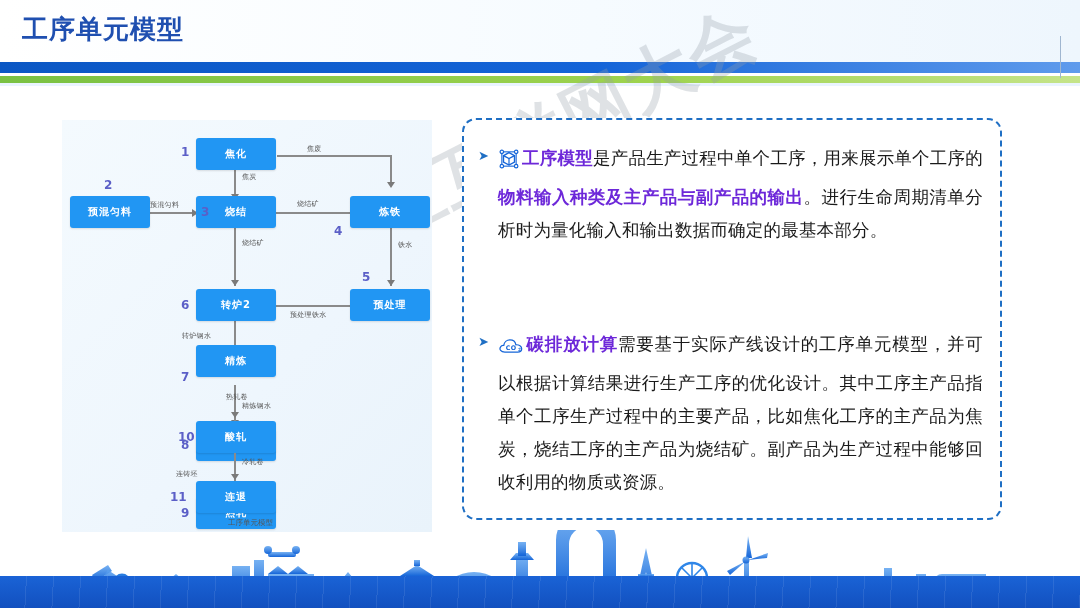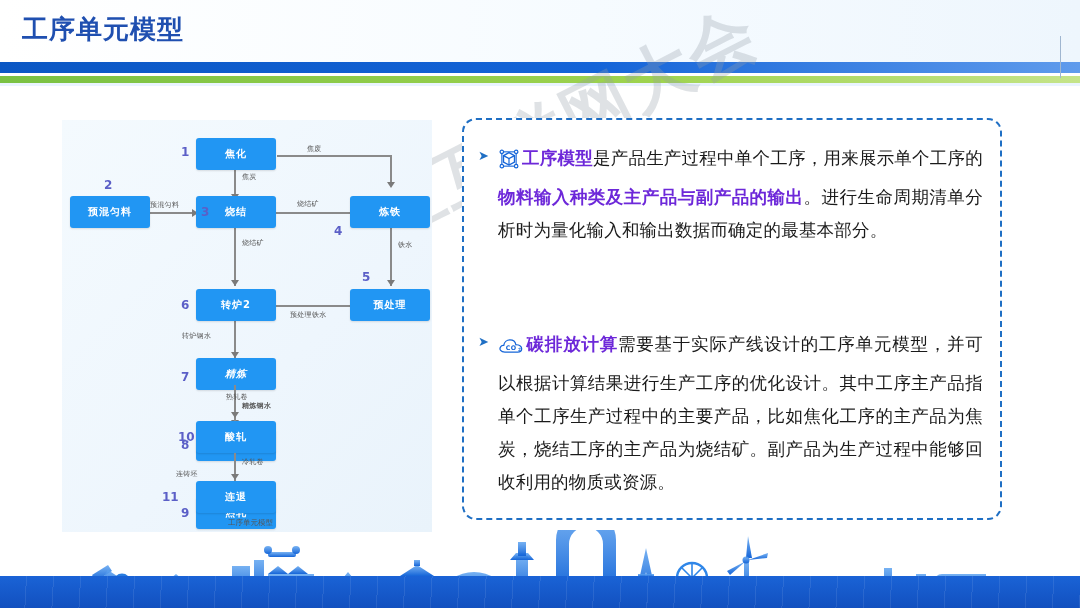--- a/index.html
+++ b/index.html
@@ -128,21 +128,21 @@
       <div class="edge" style="left:212px;top:185px;width:90px;height:2px;"></div>
       <div class="arrow-l" style="left:206px;top:182px;"></div>
       <div class="elabel" style="left:228px;top:190px;">预处理铁水</div>
 
       <div class="edge" style="left:172px;top:201px;width:2px;height:37px;"></div>
       <div class="arrow-d" style="left:169px;top:232px;"></div>
       <div class="elabel" style="left:120px;top:211px;">转炉钢水</div>
 
       <div class="edge" style="left:172px;top:273px;width:2px;height:33px;"></div>
       <div class="arrow-d" style="left:169px;top:300px;"></div>
-      <div class="elabel" style="left:180px;top:281px;font-weight:bold;">精炼钢水</div>
+      <div class="elabel" style="left:180px;top:281px;">精炼钢水</div>
 
       <div class="edge" style="left:172px;top:341px;width:2px;height:33px;"></div>
       <div class="arrow-d" style="left:169px;top:368px;"></div>
       <div class="elabel" style="left:114px;top:349px;">连铸坯</div>
 
       <div class="node" style="left:134px;top:18px;width:80px;height:32px;">焦化</div>
       <div class="num" style="left:119px;top:25px;">1</div>
 
       <div class="node" style="left:8px;top:76px;width:80px;height:32px;">预混匀料</div>
       <div class="num" style="left:42px;top:58px;">2</div>
@@ -152,21 +152,21 @@
 
       <div class="node" style="left:288px;top:76px;width:80px;height:32px;">炼铁</div>
       <div class="num" style="left:272px;top:104px;">4</div>
 
       <div class="node" style="left:288px;top:169px;width:80px;height:32px;">预处理</div>
       <div class="num" style="left:300px;top:150px;">5</div>
 
       <div class="node" style="left:134px;top:169px;width:80px;height:32px;">转炉2</div>
       <div class="num" style="left:119px;top:178px;">6</div>
 
-      <div class="node" style="left:134px;top:238px;width:80px;height:32px;font-style:italic;">精炼</div>
+      <div class="node" style="left:134px;top:225px;width:80px;height:32px;">精炼</div>
       <div class="num" style="left:119px;top:250px;">7</div>
 
       <div class="node" style="left:134px;top:309px;width:80px;height:32px;">连铸</div>
       <div class="num" style="left:119px;top:318px;">8</div>
 
       <div class="node" style="left:134px;top:377px;width:80px;height:32px;">热轧</div>
       <div class="num" style="left:119px;top:386px;">9</div>
     </div>
   </div>
 
@@ -179,21 +179,21 @@
   </div>
 
   <div class="node" style="left:196px;top:421px;width:80px;height:32px;font-family:Liberation Serif, serif;">酸轧</div>
   <div class="num" style="left:178px;top:430px;">10</div>
   <div class="edge" style="left:234px;top:409px;width:2px;height:12px;"></div>
   <div class="edge" style="left:234px;top:385px;width:2px;height:24px;"></div>
   <div class="arrow-d" style="left:231px;top:412px;"></div>
   <div class="elabel" style="left:226px;top:392px;">热轧卷</div>
 
   <div class="node" style="left:196px;top:481px;width:80px;height:32px;">连退</div>
-  <div class="num" style="left:162px;top:490px;">11</div>
+  <div class="num" style="left:170px;top:490px;">11</div>
   <div class="edge" style="left:234px;top:453px;width:2px;height:28px;"></div>
   <div class="arrow-d" style="left:231px;top:474px;"></div>
   <div class="elabel" style="left:242px;top:457px;">冷轧卷</div>
 
   <div class="footnote" style="left:228px;top:518px;">工序单元模型</div>
 
   <div class="panel">
 
     <div class="para" style="top:22px;">
       <span class="bullet">➤</span>

